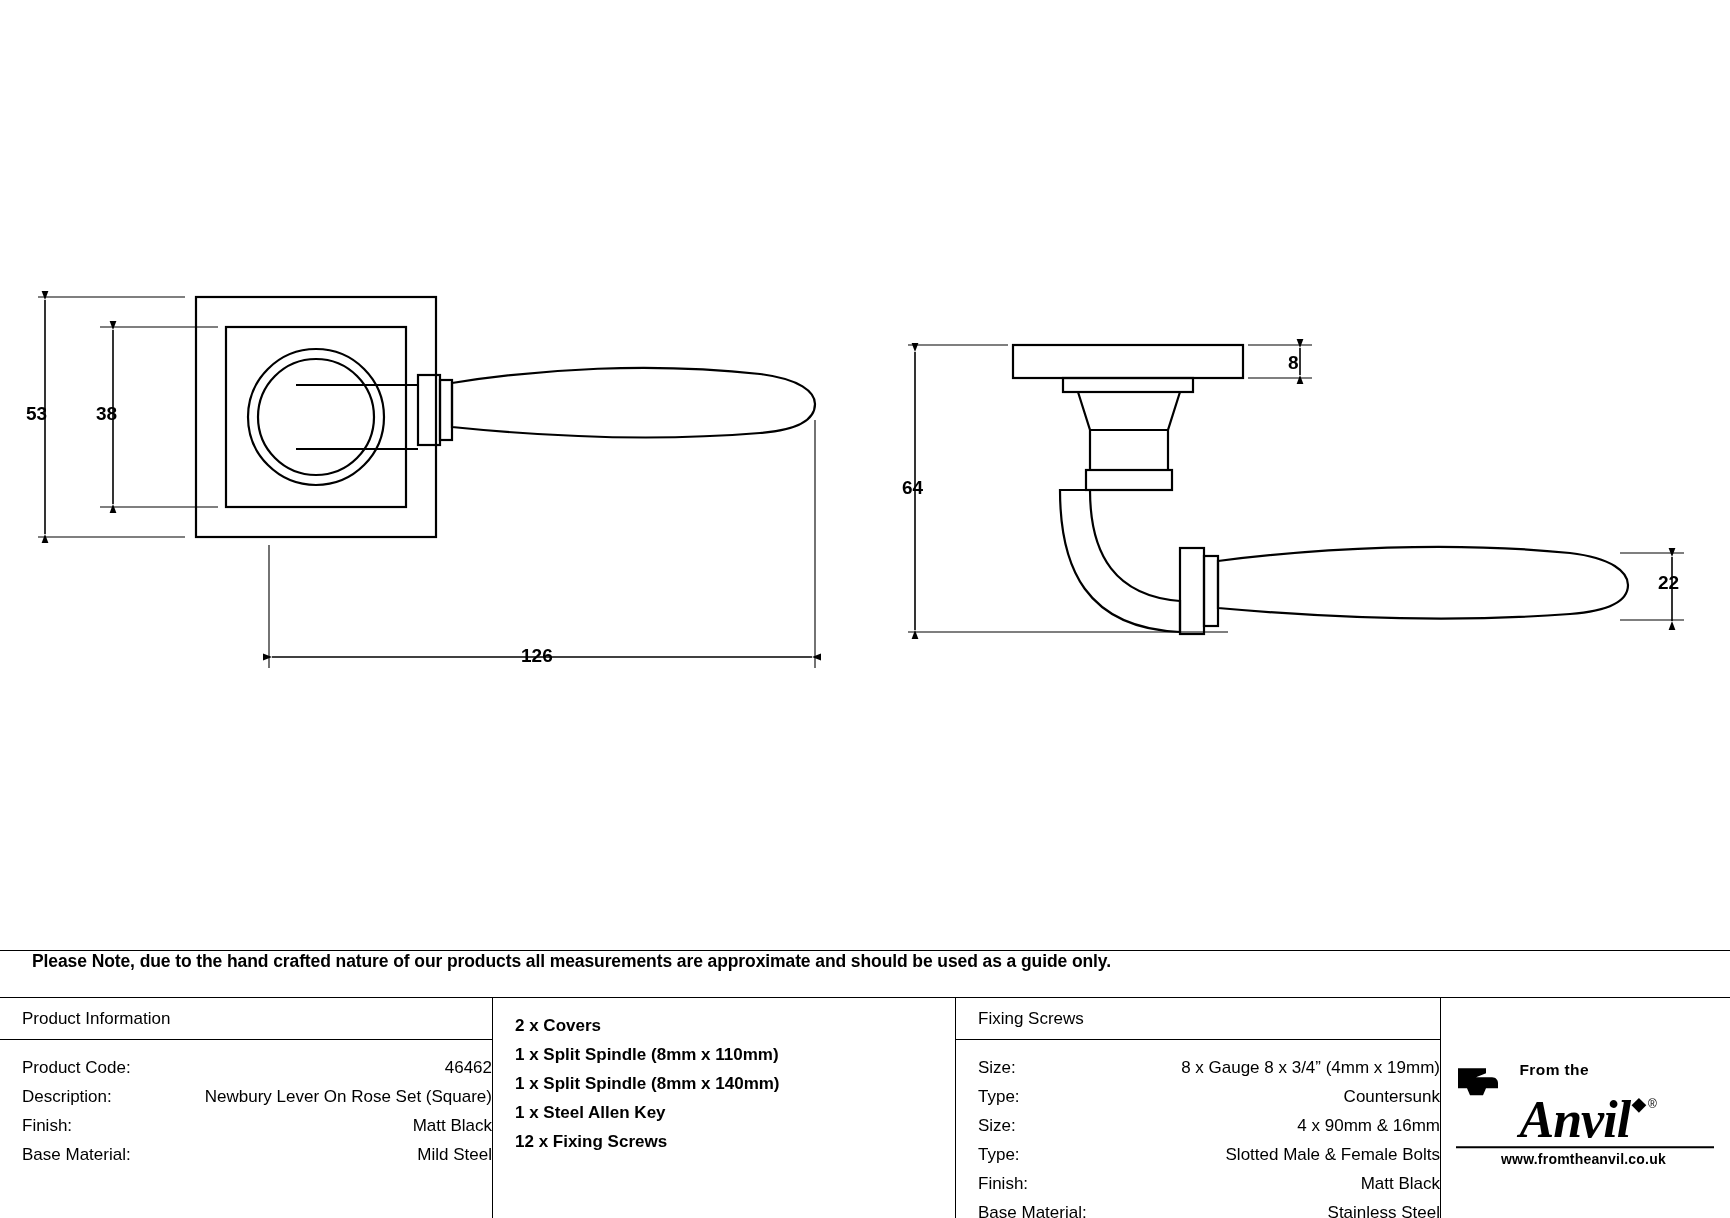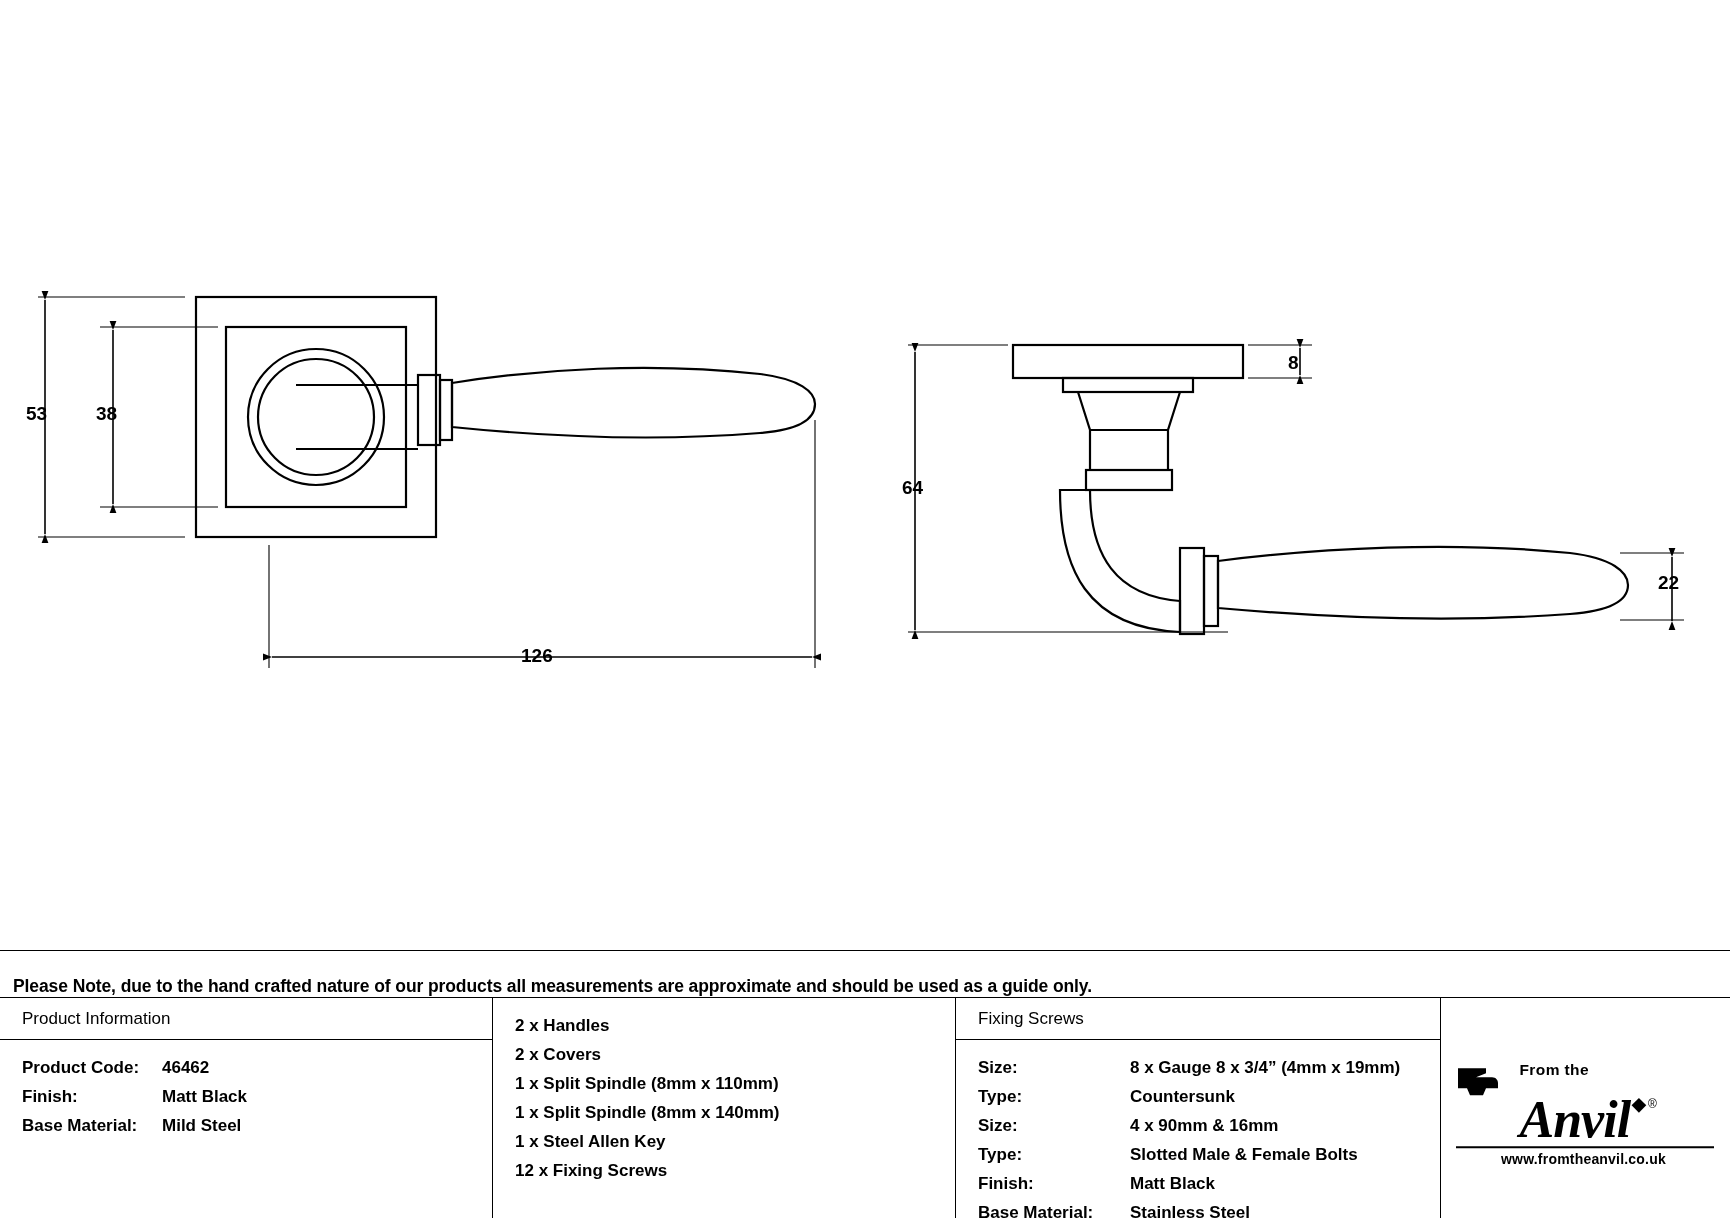--- a/index.html
+++ b/index.html
@@ -32,22 +32,22 @@
     left: 0;
     top: 950px;
     width: 1730px;
     height: 268px;
     border-top: 1.6px solid #000;
   }
   .note-row {
     height: 47px;
     border-bottom: 1.6px solid #000;
     display: flex;
-    align-items: flex-end;
-    padding-left: 13px;
+    align-items: flex-start;
+    padding-left: 32px;
     box-sizing: border-box;
   }
   .note-row .note-text {
     font-size: 17.5px;
     font-weight: bold;
     letter-spacing: -0.1px;
   }
   .table-row {
     display: flex;
     height: 221px;
@@ -73,21 +73,22 @@
     font-size: 17px;
   }
   .col-body {
     padding: 13px 0 0 22px;
     box-sizing: border-box;
     font-size: 17px;
   }
   .kv {
     display: flex;
     line-height: 29px;
-    font-weight: bold;
+    font-weight: normal;
+    justify-content: space-between;
   }
   .kv .k { width: 140px; flex: none; }
   .kv .v { }
   .kv-fix .k { width: 152px; }
   .list-item {
     line-height: 29px;
     font-weight: bold;
   }
   .logo-wrap {
     position: relative;
@@ -240,33 +241,36 @@
     <div class="table-row">
 
       <div class="col col-product">
         <div class="col-header">Product Information</div>
         <div class="col-body">
           <div class="kv">
             <span class="k">Product Code:</span>
             <span class="v">46462</span>
           </div>
           <div class="kv">
+            <span class="k">Description:</span>
+            <span class="v">Newbury Lever On Rose Set (Square)</span>
+          </div>
+          <div class="kv">
             <span class="k">Finish:</span>
             <span class="v">Matt Black</span>
           </div>
           <div class="kv">
             <span class="k">Base Material:</span>
             <span class="v">Mild Steel</span>
           </div>
         </div>
       </div>
 
       <div class="col col-pack">
         <div class="col-body">
-          <div class="list-item">2 x Handles</div>
           <div class="list-item">2 x Covers</div>
           <div class="list-item">1 x Split Spindle (8mm x 110mm)</div>
           <div class="list-item">1 x Split Spindle (8mm x 140mm)</div>
           <div class="list-item">1 x Steel Allen Key</div>
           <div class="list-item">12 x Fixing Screws</div>
         </div>
       </div>
 
       <div class="col col-fixing">
         <div class="col-header">Fixing Screws</div>

